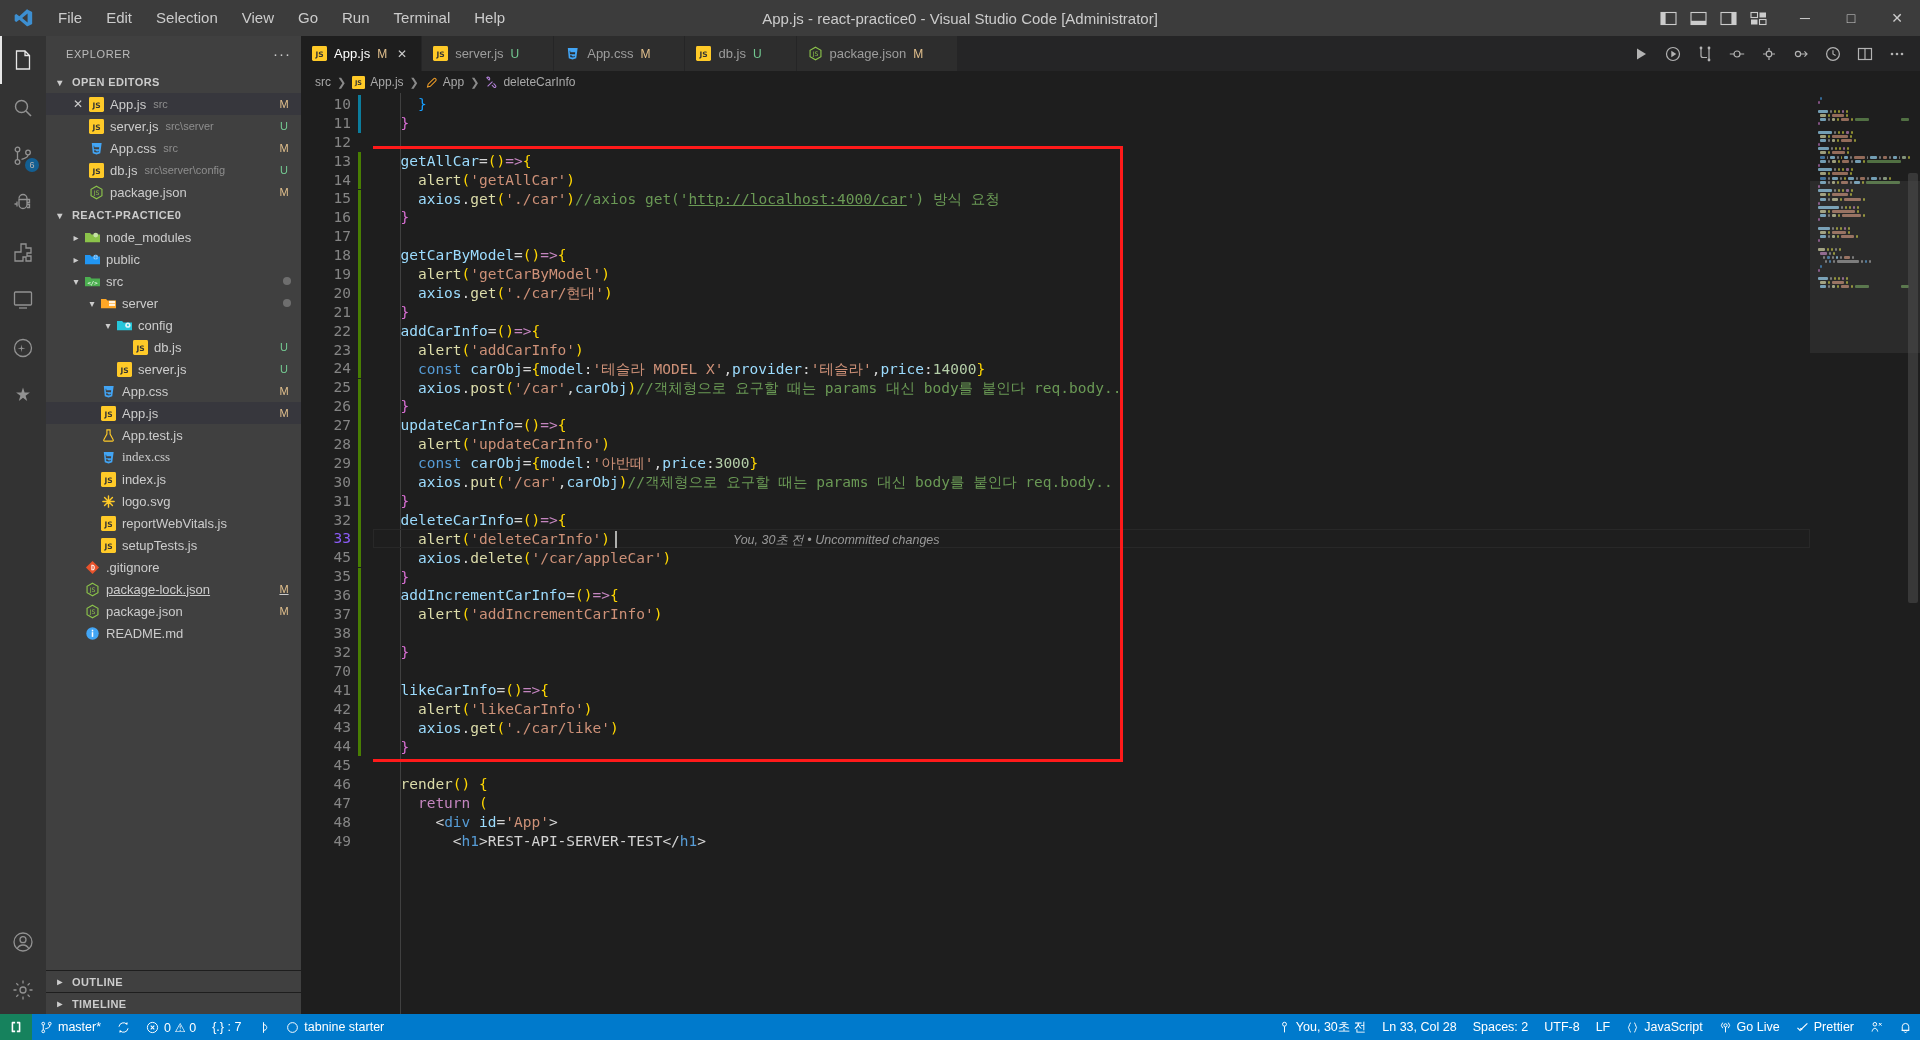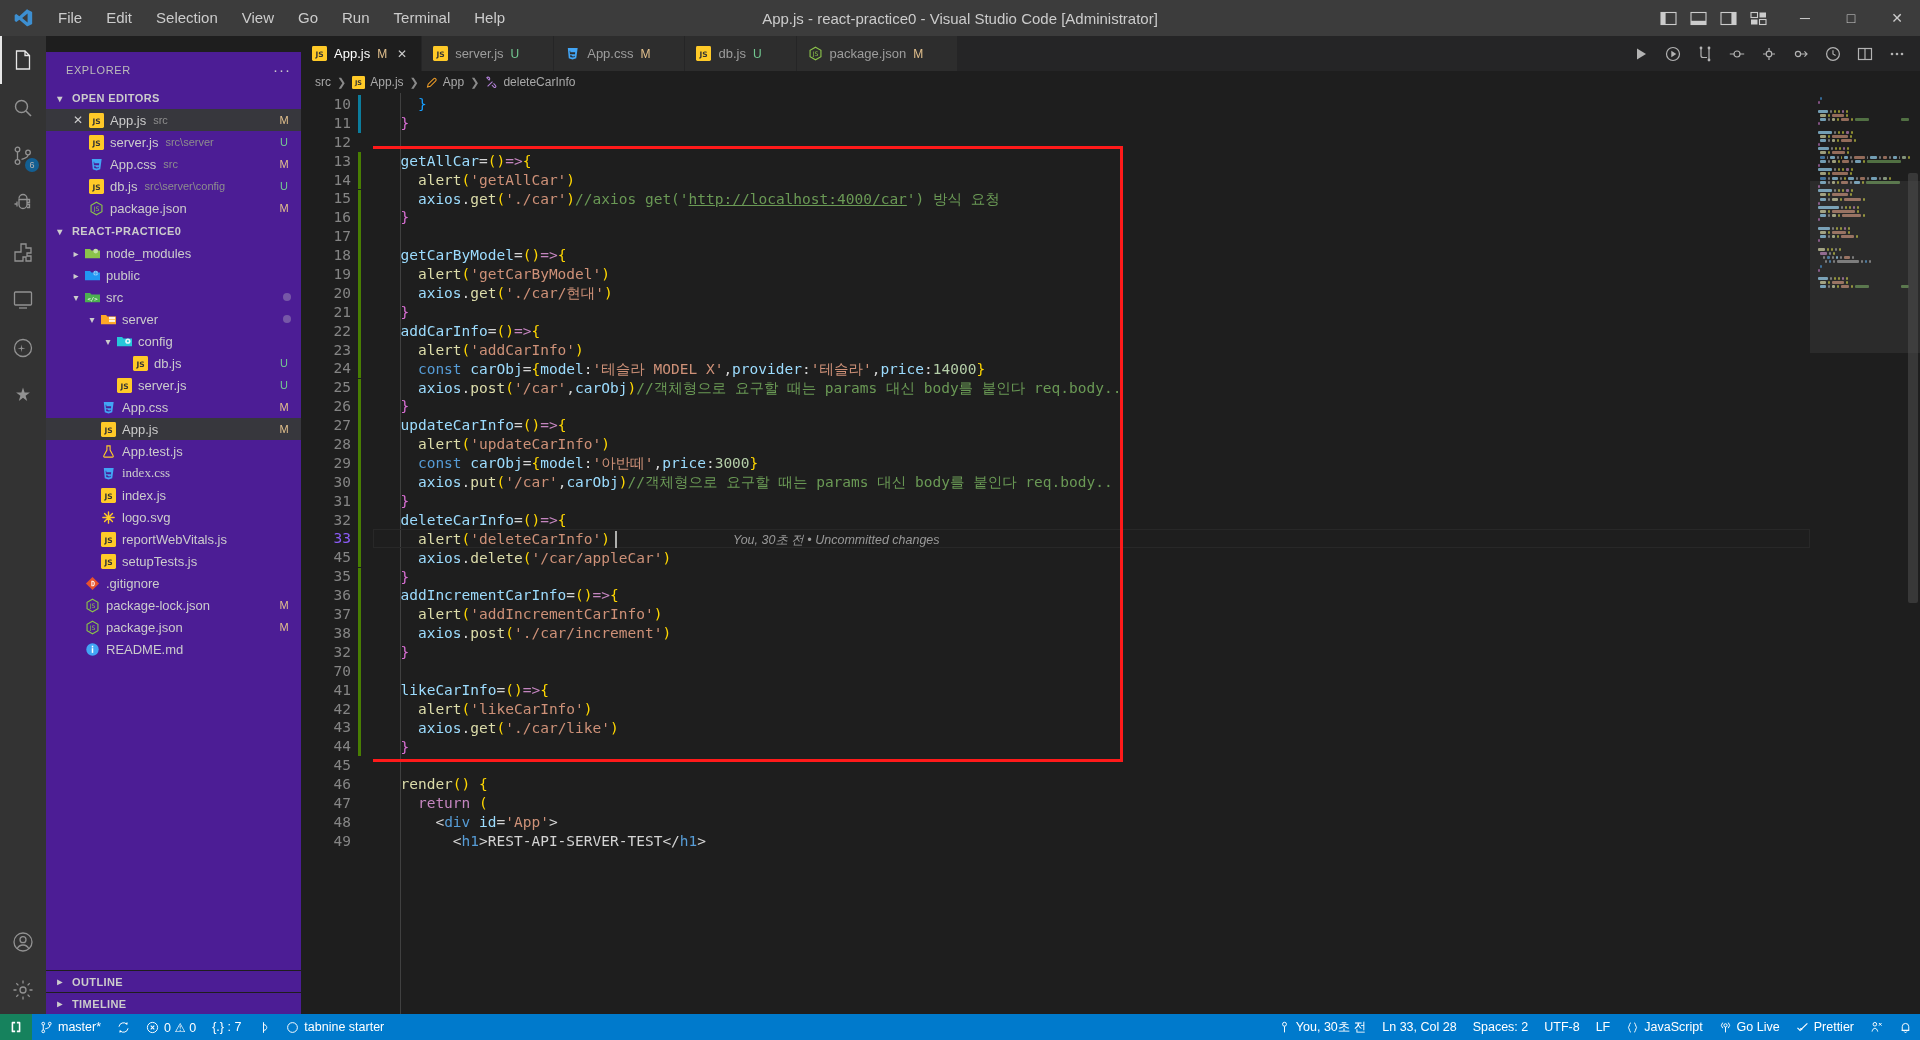--- a/index.html
+++ b/index.html
@@ -44,21 +44,21 @@
     content:""; position:absolute; left:0; top:0; bottom:0; width:2px; background:#e7e7e7;
   }
   .act-badge {
     position:absolute; right:7px; bottom:8px; background:#007acc; color:#fff;
     font-size:9px; line-height:14px; min-width:14px; height:14px; border-radius:7px;
     text-align:center; font-family:"Liberation Sans",sans-serif;
   }
   .act-bottom { margin-top:auto; }
 
   
-  .sidebar { width:255px; background:#4c1d95; flex:0 0 255px; display:flex; flex-direction:column;margin-top:16px; }
+  .sidebar { width:255px; background:#404040; flex:0 0 255px; display:flex; flex-direction:column; }
   .sb-head {
     height:35px; display:flex; align-items:center; padding:0 10px 0 20px;
     font-size:11px; letter-spacing:.6px; color:#bbbbbb; text-transform:uppercase;
   }
   .sb-head .dots { margin-left:auto; font-size:15px; color:#cccccc; letter-spacing:1px; }
   .section-head {
     height:22px; display:flex; align-items:center; gap:4px; padding-left:6px;
     font-size:11px; font-weight:bold; letter-spacing:.4px; color:#cccccc;
   }
   .twisty { width:16px; display:inline-block; text-align:center; font-size:10px; color:#cccccc; }
@@ -525,21 +525,21 @@
           <div class="row" style="padding-left: 22px;">
             <span class="twisty"></span>
             <span class="ico">
               <svg width="15" height="15" viewBox="0 0 16 16">
                 <path fill="#e8522b" d="M8 1l7 7-7 7-7-7z"></path>
                 <path fill="#fff" d="M6.8 5h1.4c1.3 0 2.2.8 2.2 3s-.9 3-2.2 3H6.8zm1.1 1v4h.3c.8 0 1.1-.6 1.1-2s-.3-2-1.1-2z"></path>
               </svg>
             </span>
             <span class="name">.gitignore</span>
           </div>
-          <div class="row" style="padding-left: 22px;">
+          <div class="row" style="padding-left: 22px; text-decoration: underline;">
             <span class="twisty"></span>
             <span class="ico">
               <svg width="15" height="15" viewBox="0 0 16 16">
                 <path fill="none" stroke="#8bc34a" stroke-width="1.2" d="M8 1.3l5.8 3.35v6.7L8 14.7 2.2 11.35v-6.7z"></path>
                 <text x="8" y="10.9" font-size="6.5" font-family="DejaVu Sans" fill="#8bc34a" text-anchor="middle">JS</text>
               </svg>
             </span>
             <span class="name">package-lock.json</span>
             <span class="badge M">M</span>
           </div>
@@ -869,21 +869,20 @@
             <div class="ln" style="position: absolute; top: 342.2px; left: 0px; right: 0px;"><span class="hl">    </span><span class="fn">alert</span><span class="par1">(</span><span class="str">'updateCarInfo'</span><span class="par1">)</span></div>
             <div class="ln" style="position: absolute; top: 361.1px; left: 0px; right: 0px;"><span class="hl">    </span><span class="kw">const</span><span class="hl"> </span><span class="var">carObj</span><span class="punc">=</span><span class="par1">{</span><span class="var">model</span><span class="punc">:</span><span class="str">'아반떼'</span><span class="punc">,</span><span class="var">price</span><span class="punc">:</span><span class="num">3000</span><span class="par1">}</span></div>
             <div class="ln" style="position: absolute; top: 380px; left: 0px; right: 0px;"><span class="hl">    </span><span class="var">axios</span><span class="punc">.</span><span class="fn">put</span><span class="par1">(</span><span class="str">'/car'</span><span class="punc">,</span><span class="var">carObj</span><span class="par1">)</span><span class="cmt">//객체형으로 요구할 때는 params 대신 body를 붙인다 req.body..</span></div>
             <div class="ln" style="position: absolute; top: 398.9px; left: 0px; right: 0px;"><span class="hl">  </span><span class="par2">}</span></div>
             <div class="ln" style="position: absolute; top: 417.8px; left: 0px; right: 0px;"><span class="hl">  </span><span class="var">deleteCarInfo</span><span class="punc">=</span><span class="par1">(</span><span class="par1">)</span><span class="kw2">=&gt;</span><span class="par1">{</span></div>
             <div class="ln" style="position: absolute; top: 436.7px; left: 0px; right: 0px;"><span class="hl">    </span><span class="fn">alert</span><span class="par1">(</span><span class="str">'deleteCarInfo'</span><span class="par1">)</span></div>
             <div class="ln" style="position: absolute; top: 455.6px; left: 0px; right: 0px;"><span class="hl">    </span><span class="var">axios</span><span class="punc">.</span><span class="fn">delete</span><span class="par1">(</span><span class="str">'/car/appleCar'</span><span class="par1">)</span></div>
             <div class="ln" style="position: absolute; top: 474.5px; left: 0px; right: 0px;"><span class="hl">  </span><span class="par2">}</span></div>
             <div class="ln" style="position: absolute; top: 493.4px; left: 0px; right: 0px;"><span class="hl">  </span><span class="var">addIncrementCarInfo</span><span class="punc">=</span><span class="par1">(</span><span class="par1">)</span><span class="kw2">=&gt;</span><span class="par1">{</span></div>
             <div class="ln" style="position: absolute; top: 512.3px; left: 0px; right: 0px;"><span class="hl">    </span><span class="fn">alert</span><span class="par1">(</span><span class="str">'addIncrementCarInfo'</span><span class="par1">)</span></div>
-            <div class="ln" style="position: absolute; top: 531.2px; left: 0px; right: 0px;"><span class="hl">    </span><span class="var">axios</span><span class="punc">.</span><span class="fn">post</span><span class="par1">(</span><span class="str">'./car/increment'</span><span class="par1">)</span></div>
             <div class="ln" style="position: absolute; top: 550.1px; left: 0px; right: 0px;"><span class="hl">  </span><span class="par2">}</span></div>
             <div class="ln" style="position: absolute; top: 569px; left: 0px; right: 0px;"></div>
             <div class="ln" style="position: absolute; top: 587.9px; left: 0px; right: 0px;"><span class="hl">  </span><span class="var">likeCarInfo</span><span class="punc">=</span><span class="par1">(</span><span class="par1">)</span><span class="kw2">=&gt;</span><span class="par1">{</span></div>
             <div class="ln" style="position: absolute; top: 606.8px; left: 0px; right: 0px;"><span class="hl">    </span><span class="fn">alert</span><span class="par1">(</span><span class="str">'likeCarInfo'</span><span class="par1">)</span></div>
             <div class="ln" style="position: absolute; top: 625.7px; left: 0px; right: 0px;"><span class="hl">    </span><span class="var">axios</span><span class="punc">.</span><span class="fn">get</span><span class="par1">(</span><span class="str">'./car/like'</span><span class="par1">)</span></div>
             <div class="ln" style="position: absolute; top: 644.6px; left: 0px; right: 0px;"><span class="hl">  </span><span class="par2">}</span></div>
             <div class="ln" style="position: absolute; top: 663.5px; left: 0px; right: 0px;"></div>
             <div class="ln" style="position: absolute; top: 682.4px; left: 0px; right: 0px;"><span class="hl">  </span><span class="fn">render</span><span class="par1">(</span><span class="par1">)</span><span class="hl"> </span><span class="par1">{</span></div>
             <div class="ln" style="position: absolute; top: 701.3px; left: 0px; right: 0px;"><span class="hl">    </span><span class="kw2">return</span><span class="hl"> </span><span class="par1">(</span></div>
             <div class="ln" style="position: absolute; top: 720.2px; left: 0px; right: 0px;"><span class="hl">      </span><span class="punc">&lt;</span><span class="tag">div</span><span class="hl"> </span><span class="attr">id</span><span class="punc">=</span><span class="str">'App'</span><span class="punc">&gt;</span></div>

